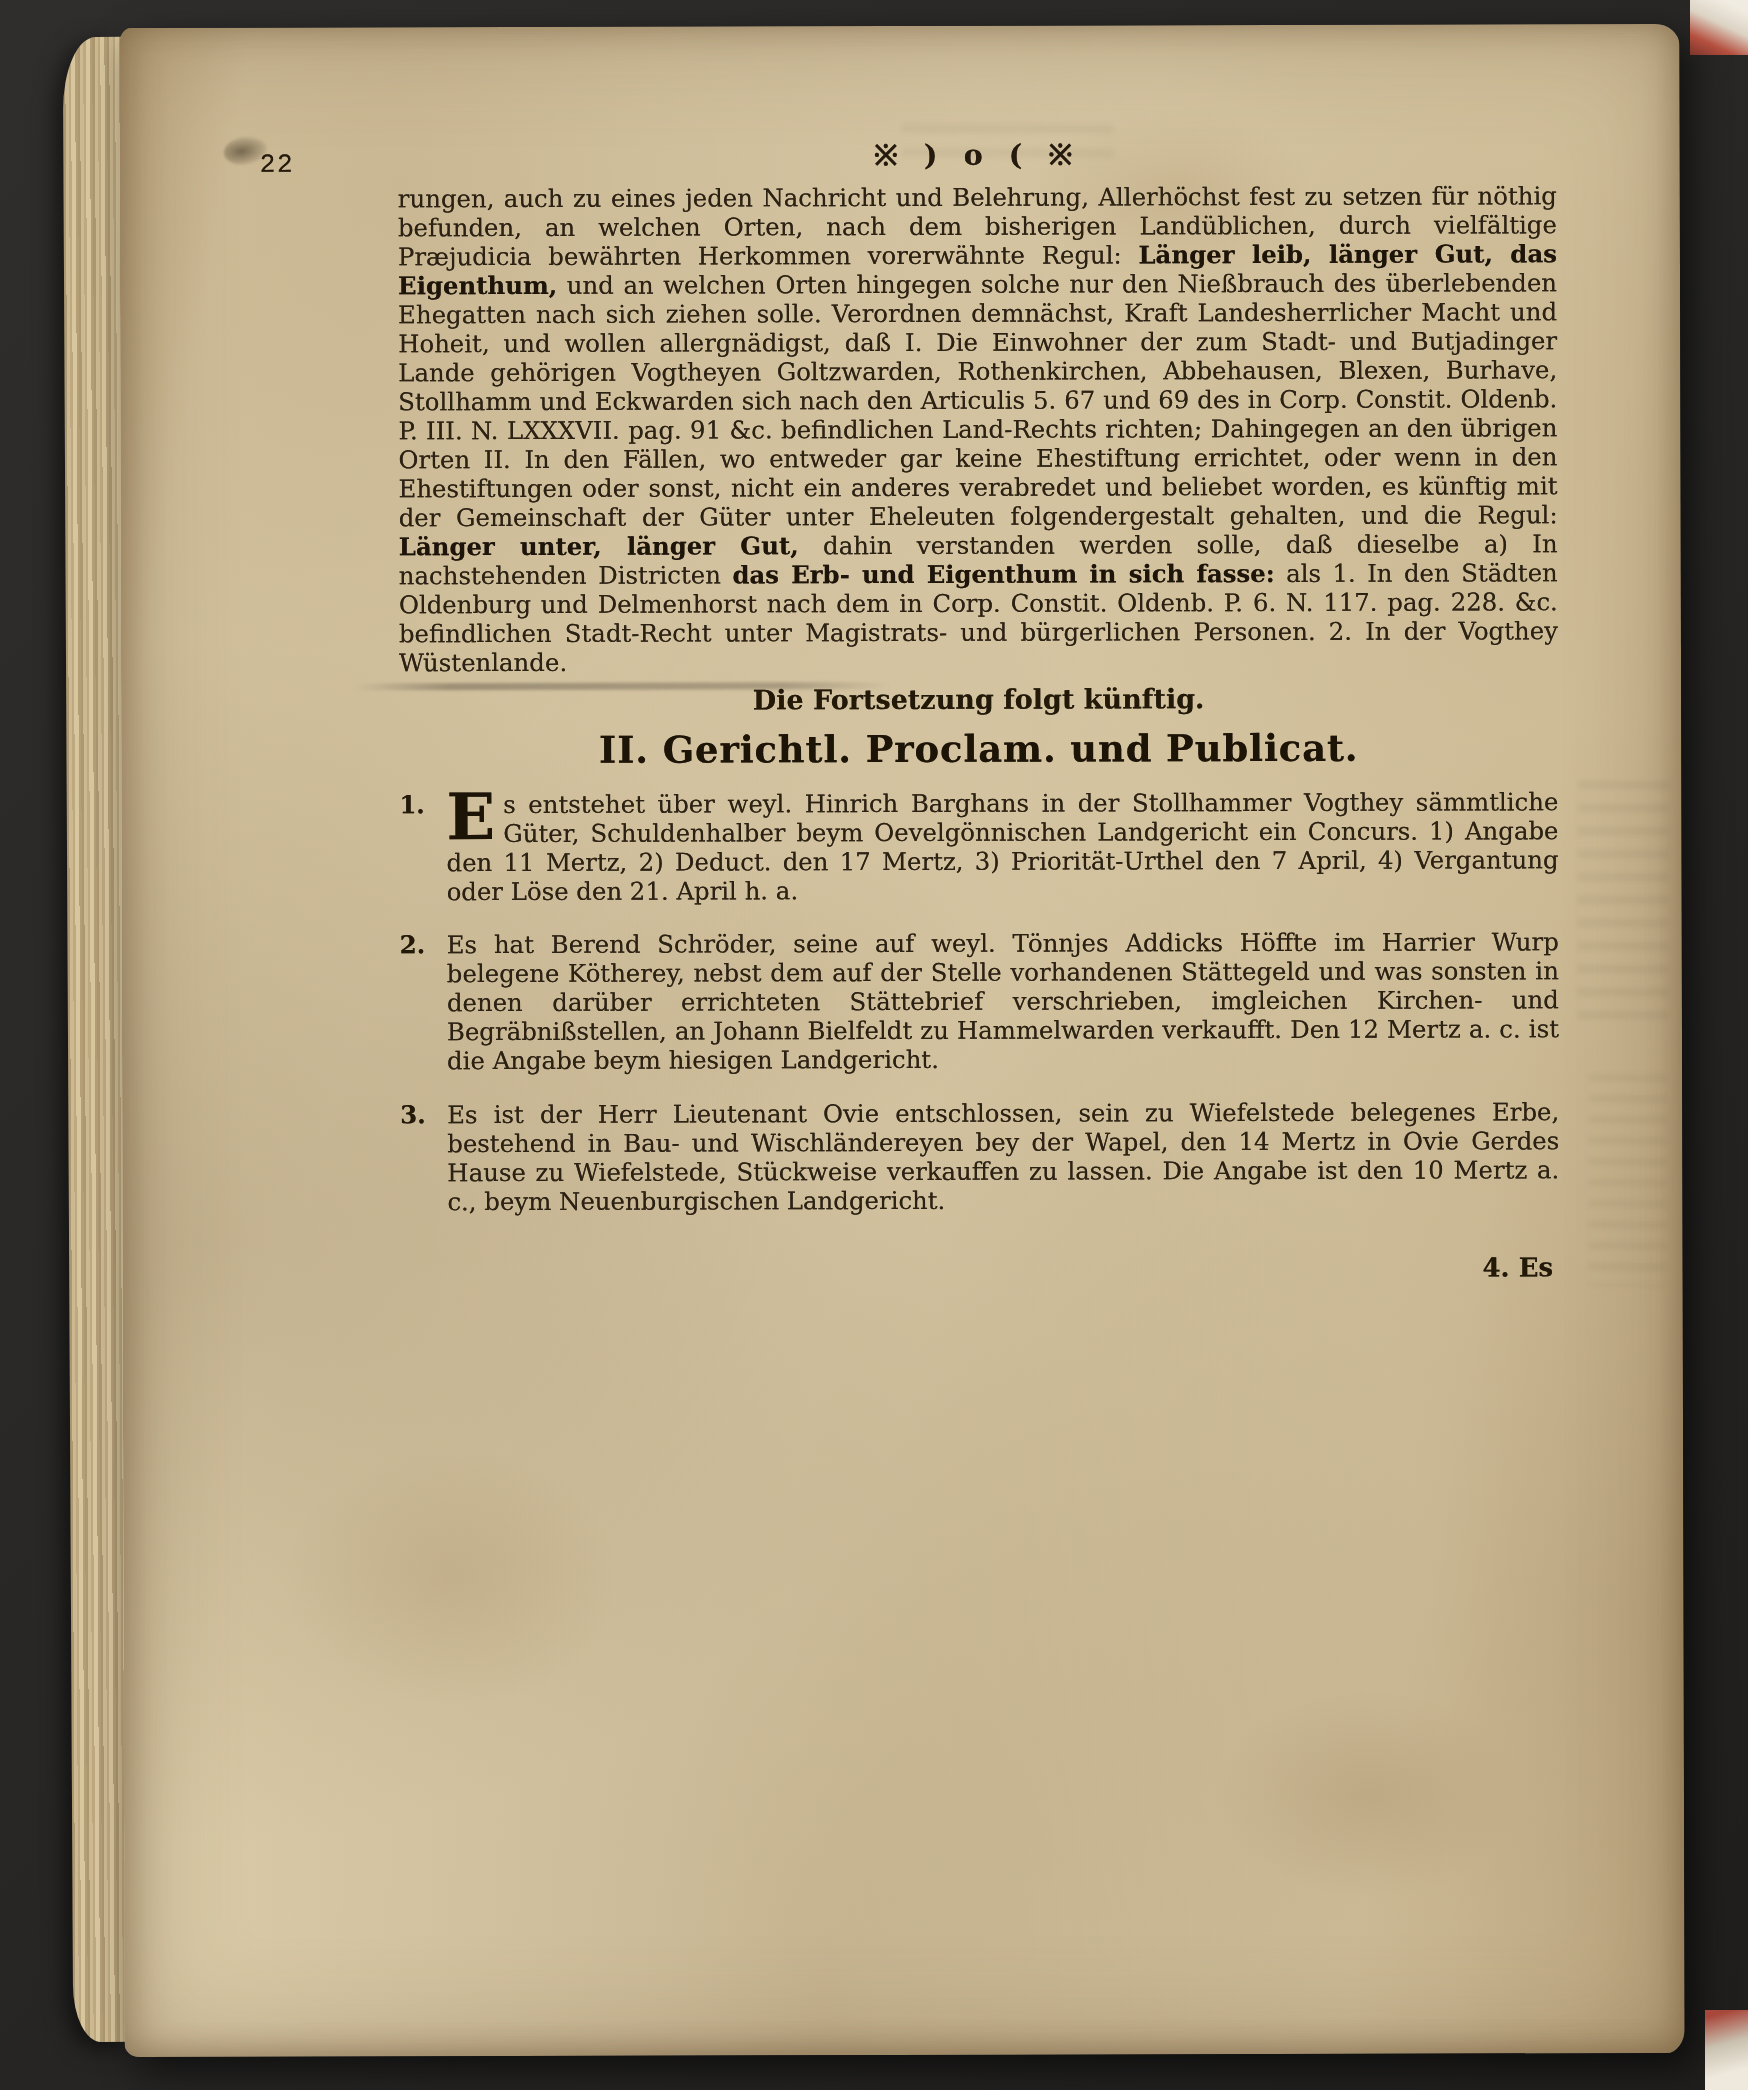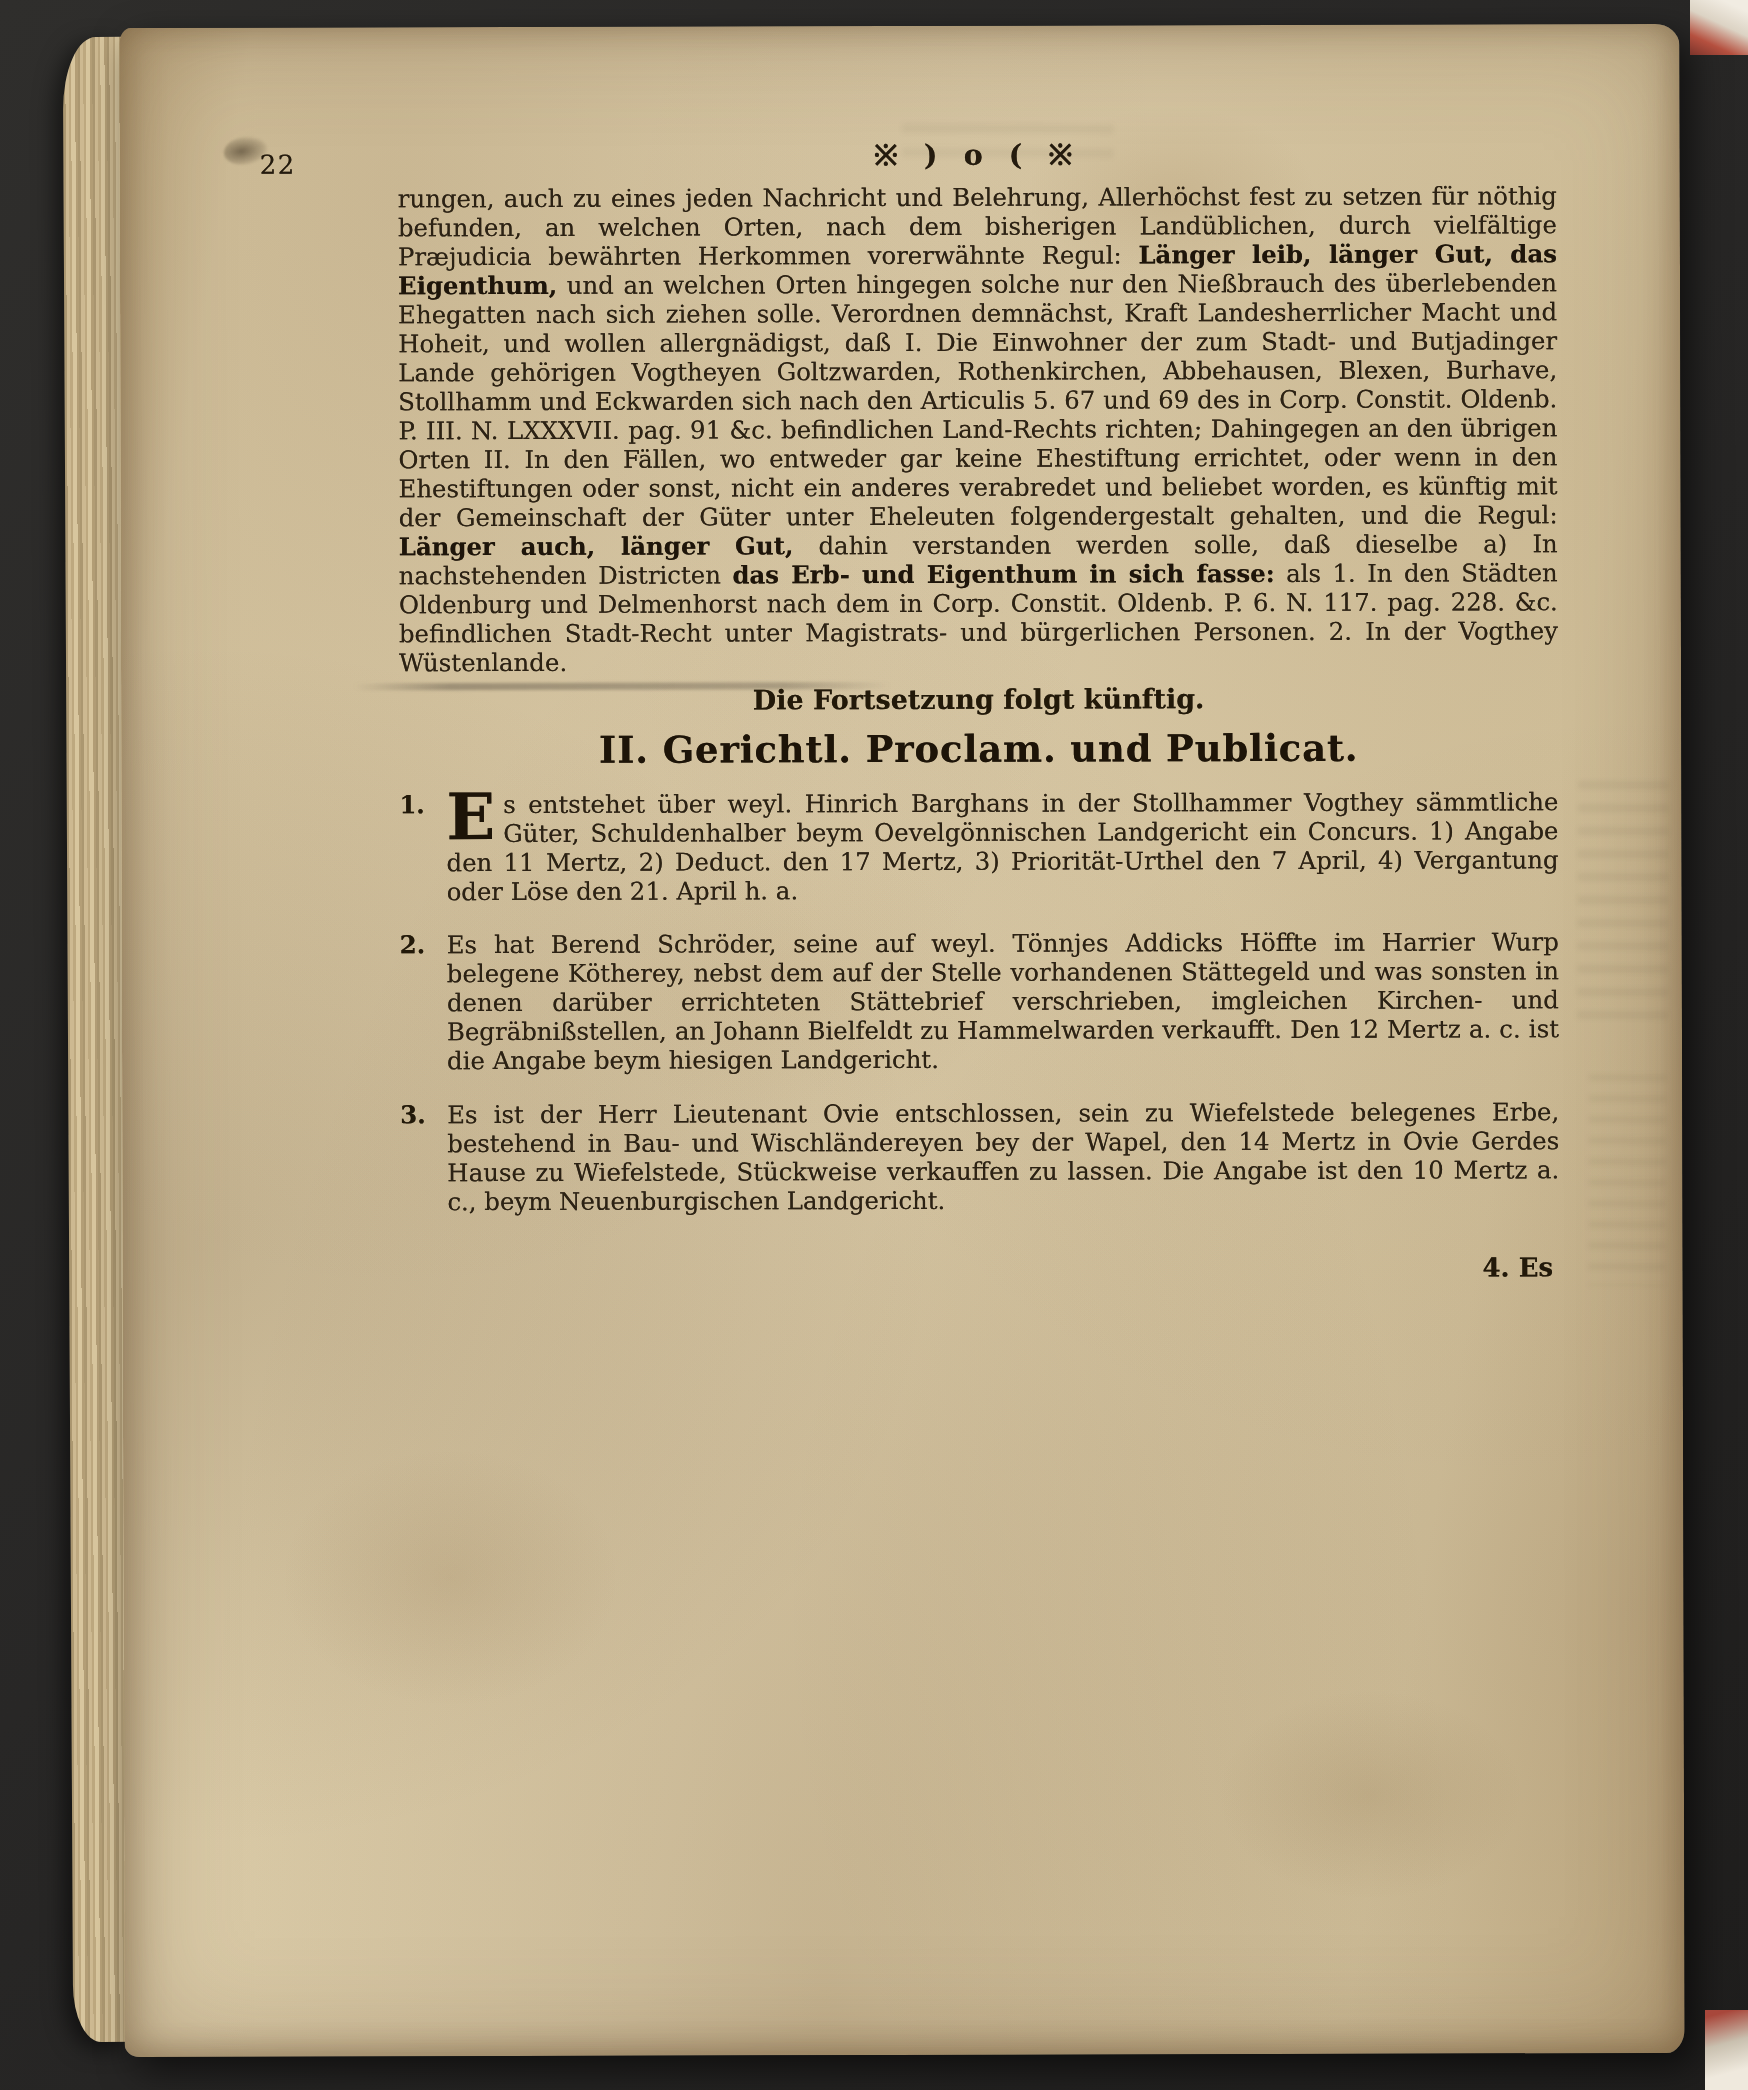--- a/index.html
+++ b/index.html
@@ -71,21 +71,21 @@
     background:linear-gradient(345deg,#efe9dd 25%,#c9c0af 58%,#a8473b 92%);
   }
   
   .content{
     position:absolute;left:278px;top:104px;width:1159px;
     color:#2c2214;
     text-shadow:0 0 0.4px rgba(44,34,20,.75);
   }
   .header-row{position:relative;height:50px;}
   .page-number{
-    position:absolute;left:-138px;top:18px;font-size:26px;letter-spacing:1.6px;color:#241b0e;
+    position:absolute;left:-138px;top:18px;font-size:26px;letter-spacing:1.6px;color:#241b0e;font-family:Liberation Mono, monospace;
   }
   .ornament{
     text-align:center;font-size:28.5px;font-weight:bold;letter-spacing:8.1px;color:#241b0e;
     padding-top:4.9px;
   }
   .body-par{
     margin:3.3px 0 0 0;font-size:24.4px;line-height:29px;text-align:justify;
   }
   .bold{font-weight:bold;color:#1e150a;}
   .continuation{
@@ -126,21 +126,21 @@
 
     <div class="header-row">
       <span class="page-number">22</span>
       <div class="ornament">※ ) o ( ※</div>
     </div>
 
     <p class="body-par">
       <span>rungen, auch zu eines jeden Nachricht und Belehrung, Allerhöchst fest zu setzen für nöthig befunden, an welchen Orten, nach dem bisherigen Landüblichen, durch vielfältige Præjudicia bewährten Herkommen vorerwähnte Regul: </span>
       <span class="bold">Länger leib, länger Gut, das Eigenthum,</span>
       <span> und an welchen Orten hingegen solche nur den Nießbrauch des überlebenden Ehegatten nach sich ziehen solle. Verordnen demnächst, Kraft Landesherrlicher Macht und Hoheit, und wollen allergnädigst, daß I. Die Einwohner der zum Stadt- und Butjadinger Lande gehörigen Vogtheyen Goltzwarden, Rothenkirchen, Abbehausen, Blexen, Burhave, Stollhamm und Eckwarden sich nach den Articulis 5. 67 und 69 des in Corp. Constit. Oldenb. P. III. N. LXXXVII. pag. 91 &amp;c. befindlichen Land-Rechts richten; Dahingegen an den übrigen Orten II. In den Fällen, wo entweder gar keine Ehestiftung errichtet, oder wenn in den Ehestiftungen oder sonst, nicht ein anderes verabredet und beliebet worden, es künftig mit der Gemeinschaft der Güter unter Eheleuten folgendergestalt gehalten, und die Regul: </span>
-      <span class="bold">Länger auch, länger Gut,</span>
+      <span class="bold">Länger unter, länger Gut,</span>
       <span> dahin verstanden werden solle, daß dieselbe a) In nachstehenden Districten </span>
       <span class="bold">das Erb- und Eigenthum in sich fasse:</span>
       <span> als 1. In den Städten Oldenburg und Delmenhorst nach dem in Corp. Constit. Oldenb. P. 6. N. 117. pag. 228. &amp;c. befindlichen Stadt-Recht unter Magistrats- und bürgerlichen Personen. 2. In der Vogthey Wüstenlande.</span>
     </p>
 
     <div class="continuation">Die Fortsetzung folgt künftig.</div>
 
     <div class="heading">II. Gerichtl. Proclam. und Publicat.</div>
 
     <div class="item">

